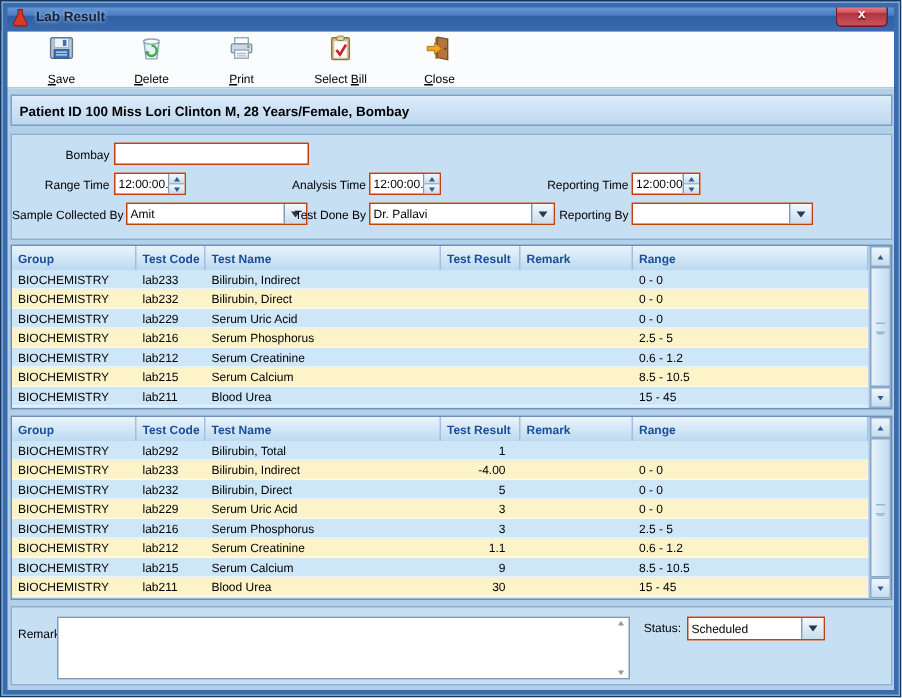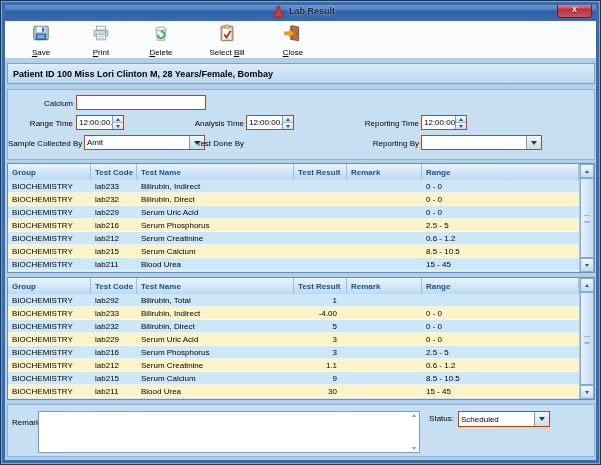--- a/index.html
+++ b/index.html
@@ -3,30 +3,30 @@
 <meta charset="utf-8">
 <style>
   html,body{margin:0;padding:0;background:#e6e6e6;font-family:"Liberation Sans",sans-serif;}
   #stage{position:relative;width:601px;height:465px;overflow:hidden;background:#b3d0ea;}
   
   #stage::after{content:"";position:absolute;inset:0;pointer-events:none;z-index:60;
     border:1px solid #16375e;box-shadow:inset 0 0 0 1px #7ba6d8, inset 0 0 0 4px #3a6cab;}
   
   .titlebar{position:absolute;top:1px;left:1px;right:1px;height:20px;z-index:55;
     background:linear-gradient(#7ea9dd 0%, #4a7ec4 45%, #2f5fa5 50%, #3a6bb0 100%);
-    display:flex;align-items:center;border-radius:3px 3px 0 0;justify-content:center;}
+    display:flex;align-items:center;border-radius:3px 3px 0 0;}
   .titlebar .app-icon{width:13px;height:13px;margin:0 4px 0 6px;}
   .titlebar .title-text{font-size:9px;font-weight:bold;color:#10233d;text-shadow:0 0 3px rgba(255,255,255,.8);}
   .close-btn{position:absolute;top:0;right:8px;width:33px;height:16px;border-radius:0 0 4px 4px;
     background:linear-gradient(#f0b2b8, #d4545f 45%, #b03340 50%, #c9545e 100%);
     border:1px solid #6f1d26;border-top:none;color:#fff;font-size:9px;font-weight:bold;
     display:flex;align-items:center;justify-content:center;text-shadow:0 1px 1px #5c0f16;cursor:default;}
   
   .toolbar{position:absolute;top:21px;left:4px;width:593px;height:38px;background:#fbfcfd;
-    border-bottom:1px solid #b9c9da;display:flex;align-items:center;padding-left:12px;box-sizing:border-box;z-index:5;}
+    border-bottom:1px solid #b9c9da;display:flex;align-items:flex-end;padding-left:12px;box-sizing:border-box;z-index:5;}
   .tb-btn{width:50px;height:36px;display:flex;flex-direction:column;align-items:center;justify-content:flex-start;
     padding-top:2px;margin-right:10px;cursor:default;}
   .tb-btn.wide{width:62px;}
   .tb-btn svg{width:20px;height:20px;}
   .tb-btn .tb-label{font-size:8px;color:#000;margin-top:1px;white-space:nowrap;}
   .tb-btn .tb-label u{text-decoration:underline;}
   
   .patientbar{position:absolute;top:63px;left:7px;width:588px;height:21px;box-sizing:border-box;
     background:linear-gradient(#dcecfa,#bdd8ef);border:1px solid #7f9fc3;
     font-size:9px;font-weight:bold;color:#000;display:flex;align-items:center;padding-left:5px;}
@@ -98,38 +98,38 @@
             <rect x="6" y="4" width="10" height="6.5" fill="#eef4fa" stroke="#8ca4bc" stroke-width=".5"></rect>
             <rect x="12" y="5" width="2.6" height="4.5" fill="#3a6fb5"></rect>
             <rect x="5.5" y="12" width="11" height="6.5" fill="#3a6fb5" stroke="#28507f" stroke-width=".5"></rect>
             <line x1="7" y1="14" x2="15" y2="14" stroke="#cfe0f0"></line>
             <line x1="7" y1="16" x2="15" y2="16" stroke="#cfe0f0"></line>
           </svg></span>
         <span class="tb-label"><u>S</u>ave</span>
       </div>
       <div class="tb-btn">
         <span><svg viewBox="0 0 22 22">
+            <path d="M5.5 6.5 L16.5 6.5 L15 19 L7 19 Z" fill="#e8f0f7" stroke="#8fa6ba"></path>
+            <ellipse cx="11" cy="6.3" rx="5.8" ry="1.9" fill="#f6fafd" stroke="#8fa6ba"></ellipse>
+            <path d="M11 9.2 a3.8 3.8 0 1 1 -3.5 5.3" fill="none" stroke="#3fae49" stroke-width="1.8"></path>
+            <path d="M6.2 15.8 l1 -3 2.8 1.3 z" fill="#3fae49"></path>
+          </svg></span>
+        <span class="tb-label"><u>D</u>elete</span>
+      </div>
+      <div class="tb-btn">
+        <span><svg viewBox="0 0 22 22">
             <rect x="6" y="3.5" width="10" height="4.5" fill="#fff" stroke="#8fa6ba"></rect>
             <rect x="3.5" y="8" width="15" height="6.5" rx="1.2" fill="#cdd9e4" stroke="#7d93a8"></rect>
             <circle cx="16" cy="10" r="1" fill="#6fae4a"></circle>
             <rect x="6" y="12.5" width="10" height="6" fill="#fff" stroke="#8fa6ba"></rect>
             <line x1="7.5" y1="15" x2="14.5" y2="15" stroke="#b0b8c0"></line>
             <line x1="7.5" y1="16.8" x2="14.5" y2="16.8" stroke="#b0b8c0"></line>
           </svg></span>
         <span class="tb-label"><u>P</u>rint</span>
       </div>
-      <div class="tb-btn">
-        <span><svg viewBox="0 0 22 22">
-            <path d="M5.5 6.5 L16.5 6.5 L15 19 L7 19 Z" fill="#e8f0f7" stroke="#8fa6ba"></path>
-            <ellipse cx="11" cy="6.3" rx="5.8" ry="1.9" fill="#f6fafd" stroke="#8fa6ba"></ellipse>
-            <path d="M11 9.2 a3.8 3.8 0 1 1 -3.5 5.3" fill="none" stroke="#3fae49" stroke-width="1.8"></path>
-            <path d="M6.2 15.8 l1 -3 2.8 1.3 z" fill="#3fae49"></path>
-          </svg></span>
-        <span class="tb-label"><u>D</u>elete</span>
-      </div>
       <div class="tb-btn wide">
         <span><svg viewBox="0 0 22 22">
             <rect x="4.5" y="3.5" width="13" height="16" rx="1.2" fill="#d9b97c" stroke="#8a733f"></rect>
             <rect x="6.2" y="5.8" width="9.6" height="12.5" fill="#fff" stroke="#cccccc" stroke-width=".6"></rect>
             <rect x="8.3" y="2.3" width="5.4" height="3.2" rx="1.2" fill="#e7d3a0" stroke="#8a733f" stroke-width=".7"></rect>
             <path d="M8 12.5 l2.6 3.4 4.4 -7.4" fill="none" stroke="#cc2222" stroke-width="2"></path>
           </svg></span>
         <span class="tb-label">Select <u>B</u>ill</span>
       </div>
       <div class="tb-btn">
@@ -141,21 +141,21 @@
           </svg></span>
         <span class="tb-label"><u>C</u>lose</span>
       </div>
     </div>
 
   <div class="patientbar">
     <span>Patient ID 100 Miss Lori Clinton M, 28 Years/Female, Bombay</span>
   </div>
 
   <div class="formpanel">
-    <div class="f-label" style="left:2px;top:9px;width:63px;">Calcium</div>
+    <div class="f-label" style="left:2px;top:9px;width:63px;">Bombay</div>
     <div class="f-field" style="left:68px;top:5px;width:130px;">
         <span></span>
       </div>
 
     <div class="f-label" style="left:2px;top:29px;width:63px;">Range Time</div>
     <div class="f-field" style="left:68px;top:25px;width:48px;">
       <span>12:00:00.</span>
       <span class="spin">
           <div>
             <i class="tri-up"></i>
@@ -194,20 +194,26 @@
 
     <div class="f-label" style="left:0px;top:49px;width:65px;">Sample Collected By</div>
     <div class="f-field" style="left:76px;top:45px;width:121px;">
       <span>Amit</span>
       <span class="dd-arrow">
           <i class="tri-down"></i>
         </span>
     </div>
 
     <div class="f-label" style="left:130px;top:49px;width:106px;">Test Done By</div>
+    <div class="f-field" style="left:238px;top:45px;width:124px;">
+      <span>Dr. Pallavi</span>
+      <span class="dd-arrow">
+          <i class="tri-down"></i>
+        </span>
+    </div>
 
     <div class="f-label" style="left:305px;top:49px;width:106px;">Reporting By</div>
     <div class="f-field" style="left:413px;top:45px;width:121px;">
       <span></span>
       <span class="dd-arrow">
           <i class="tri-down"></i>
         </span>
     </div>
   </div>
 

